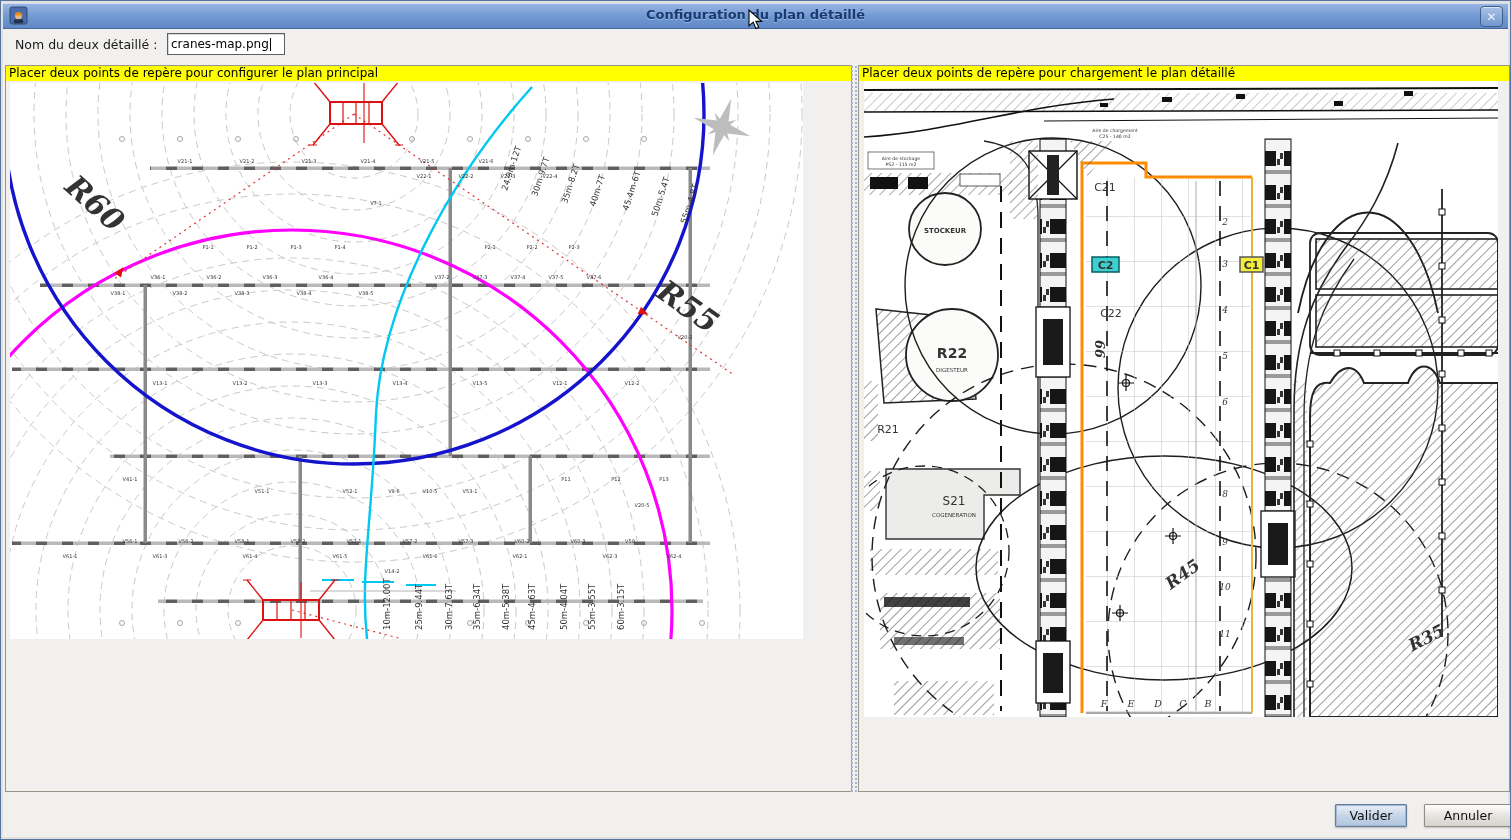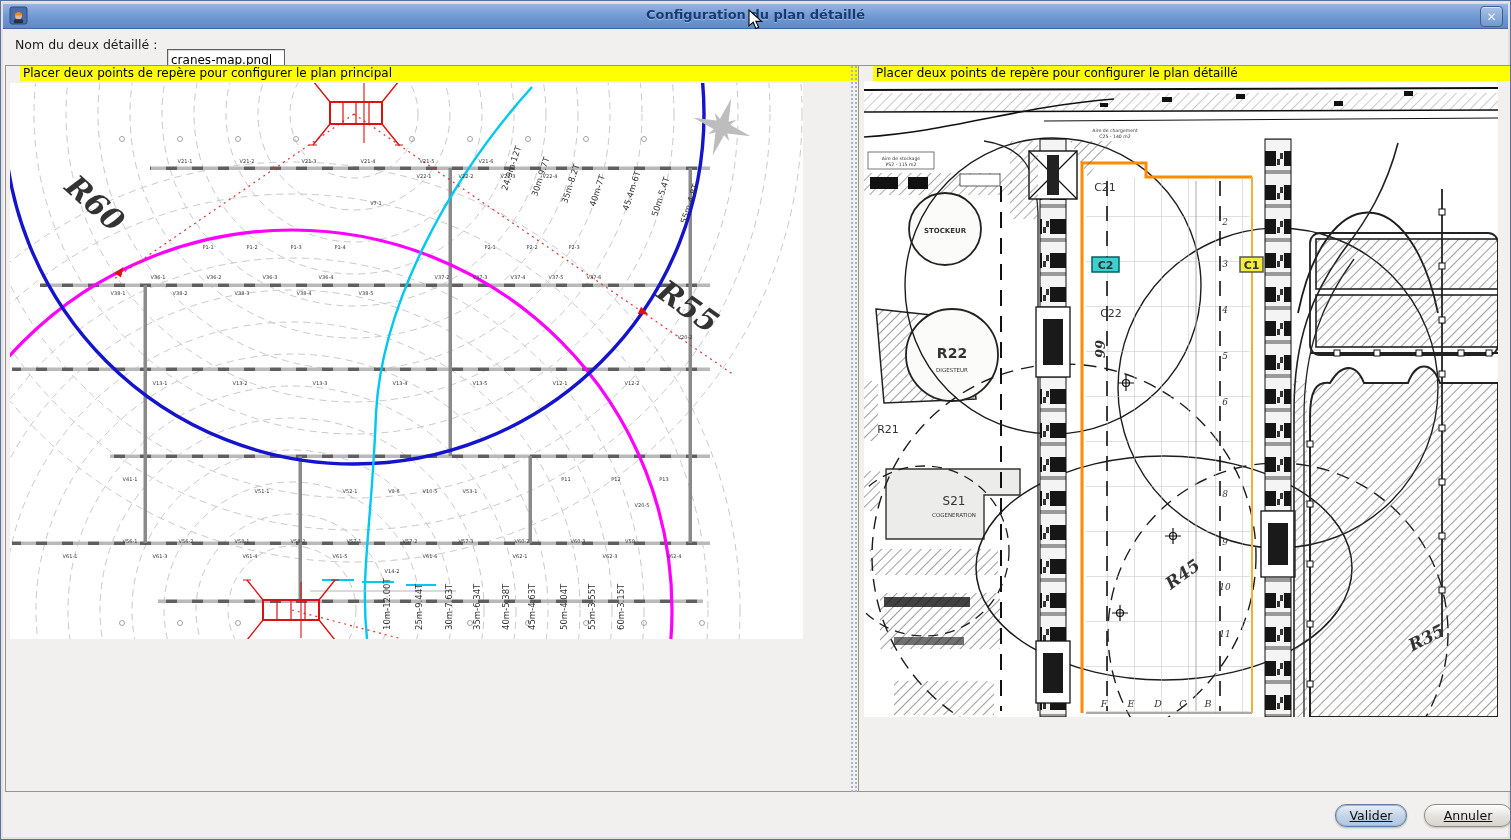--- a/index.html
+++ b/index.html
@@ -13,35 +13,35 @@
   .title{position:absolute;left:0;right:0;top:4px;text-align:center;
        font-weight:bold;font-size:13px;color:#173a72;text-shadow:0 1px 0 rgba(255,255,255,.35);}
   .appicon{position:absolute;left:6px;top:3px;width:19px;height:19px;}
   .closebtn{position:absolute;right:5px;top:3px;width:21px;height:19px;
        border:1px solid #3f5e8c;border-radius:4px;color:#eef3fb;font-size:12px;font-weight:bold;
        background:linear-gradient(#aac2e6,#7298cf);display:flex;align-items:center;justify-content:center;
        box-shadow:inset 0 1px 0 rgba(255,255,255,.6);cursor:default;}
   .formlabel{position:absolute;left:14px;top:36px;font-size:12.5px;color:#1a1a1a;}
   .input{position:absolute;left:166px;top:32px;width:110px;height:16px;background:#fff;
        border:1px solid #5f5f5f;box-shadow:inset 1px 1px 0 #d8d8d8;padding:2px 3px;
-       font-size:12px;color:#000;display:flex;align-items:center;margin-top:16px;}
+       font-size:12px;color:#000;display:flex;align-items:center;}
   .caret{width:1px;height:13px;background:#000;margin-left:1px;}
-  .panel{position:absolute;top:64px;bottom:47px;background:#f1f0ee;border:1px solid #989589;padding-left:14px;}
+  .panel{position:absolute;top:64px;bottom:47px;background:#f1f0ee;border:1px solid #989589;}
   .panel-left{left:4px;width:845px;}
   .panel-right{left:857px;width:650px;}
   .phead{height:15px;line-height:15px;background:#ffff00;color:#000;font-size:12px;padding-left:3px;
        white-space:nowrap;overflow:hidden;}
   .splitter{position:absolute;left:849px;width:8px;top:64px;bottom:47px;
        background-image:radial-gradient(circle,#a4b4d4 34%,rgba(0,0,0,0) 40%);background-size:4px 4px;}
   .mapL{position:absolute;left:4px;top:17px;width:793px;height:556px;background:#fff;}
   .mapR{position:absolute;left:5px;top:15px;width:634px;height:636px;background:#fff;}
   svg{display:block;font-family:"DejaVu Sans","Liberation Sans",sans-serif;}
   svg text{fill:#333;}
-  .btn{position:absolute;top:803px;height:23px;border-radius:11px;font-size:12.5px;color:#111;
-       display:flex;align-items:center;justify-content:center;cursor:default;box-sizing:border-box;text-decoration:underline;}
+  .btn{position:absolute;top:803px;height:23px;border-radius:1px;font-size:12.5px;color:#111;
+       display:flex;align-items:center;justify-content:center;cursor:default;box-sizing:border-box;}
   .btn-validate{left:1334px;width:72px;border:1px solid #647f9e;
        background:linear-gradient(#e9eff7,#c3d3e7 55%,#b2c6de);
        box-shadow:inset 0 0 0 1px #9fb7d0,0 1px 2px rgba(0,0,0,.25);}
   .btn-cancel{left:1423px;width:88px;border:1px solid #8f8c85;
        background:linear-gradient(#fefefe,#e4e2de 55%,#d7d4cf);
        box-shadow:inset 0 1px 0 #fff,0 1px 2px rgba(0,0,0,.2);}
   .cursor{position:absolute;left:747px;top:8px;z-index:50;}
 </style>
 </head>
 <body>
@@ -263,21 +263,21 @@
           <text x="600" y="475" text-anchor="middle">V62-3</text>
           <text x="664" y="475" text-anchor="middle">V62-4</text>
           <text x="382" y="490" text-anchor="middle">V14-2</text>
         </g>
     </svg>
   </div>
 
   <div class="splitter"></div>
 
   <div class="panel panel-right">
-    <div class="phead">Placer deux points de repère pour configurer le plan détaillé</div>
+    <div class="phead">Placer deux points de repère pour chargement le plan détaillé</div>
 
     <svg class="mapR" viewBox="0 0 634 636" preserveAspectRatio="none">
       <defs>
         <pattern id="h45" width="7" height="7" patternUnits="userSpaceOnUse" patternTransform="rotate(45)">
           <line x1="0" y1="0" x2="0" y2="7" stroke="#4a4a4a" stroke-width="1.1"></line>
         </pattern>
         <pattern id="gridp" width="27" height="45" patternUnits="userSpaceOnUse">
           <path d="M27,0 H0 V45" stroke="#c2c2c2" fill="none"></path>
         </pattern>
         <pattern id="railp" width="26" height="34" patternUnits="userSpaceOnUse">

